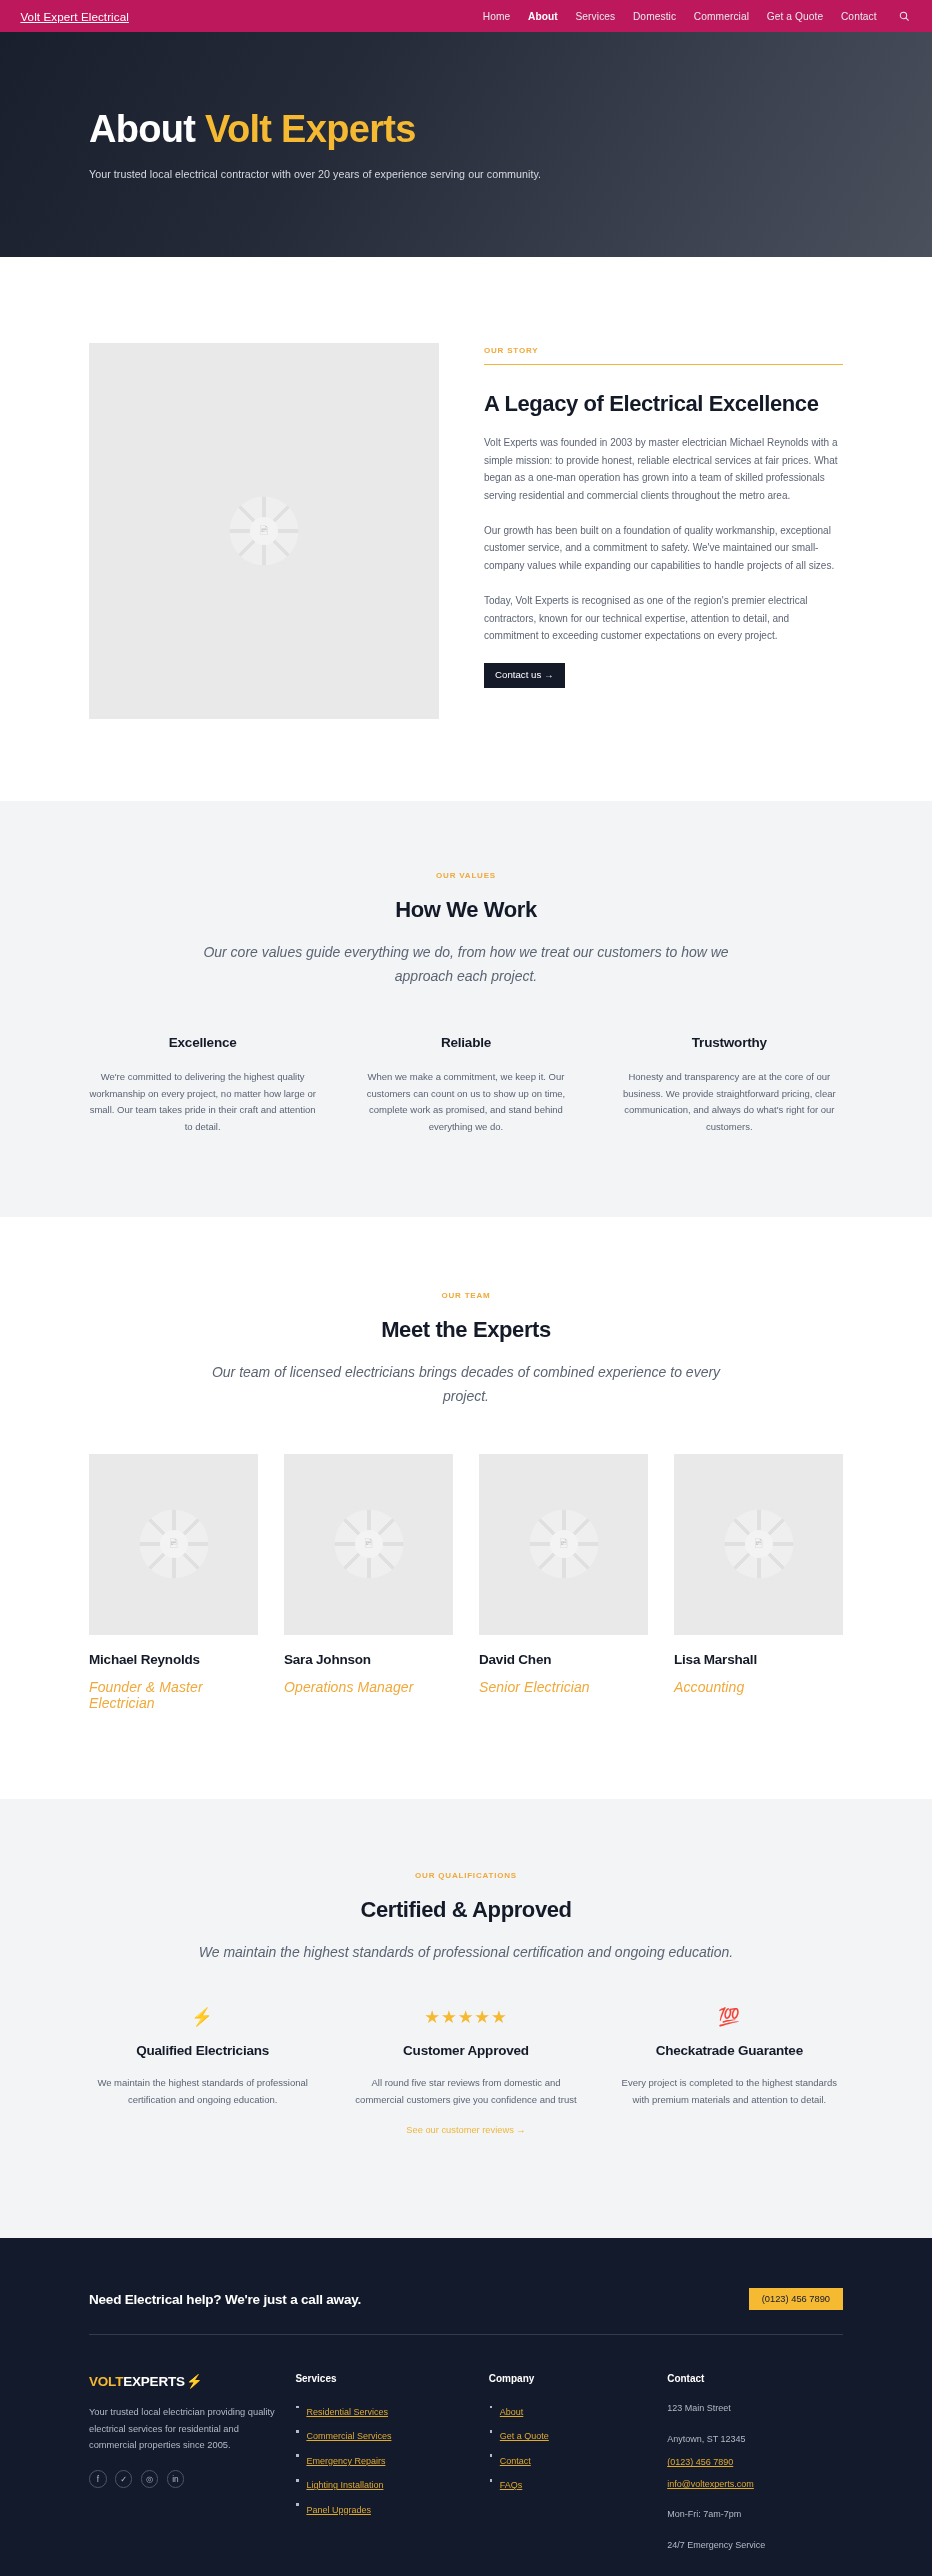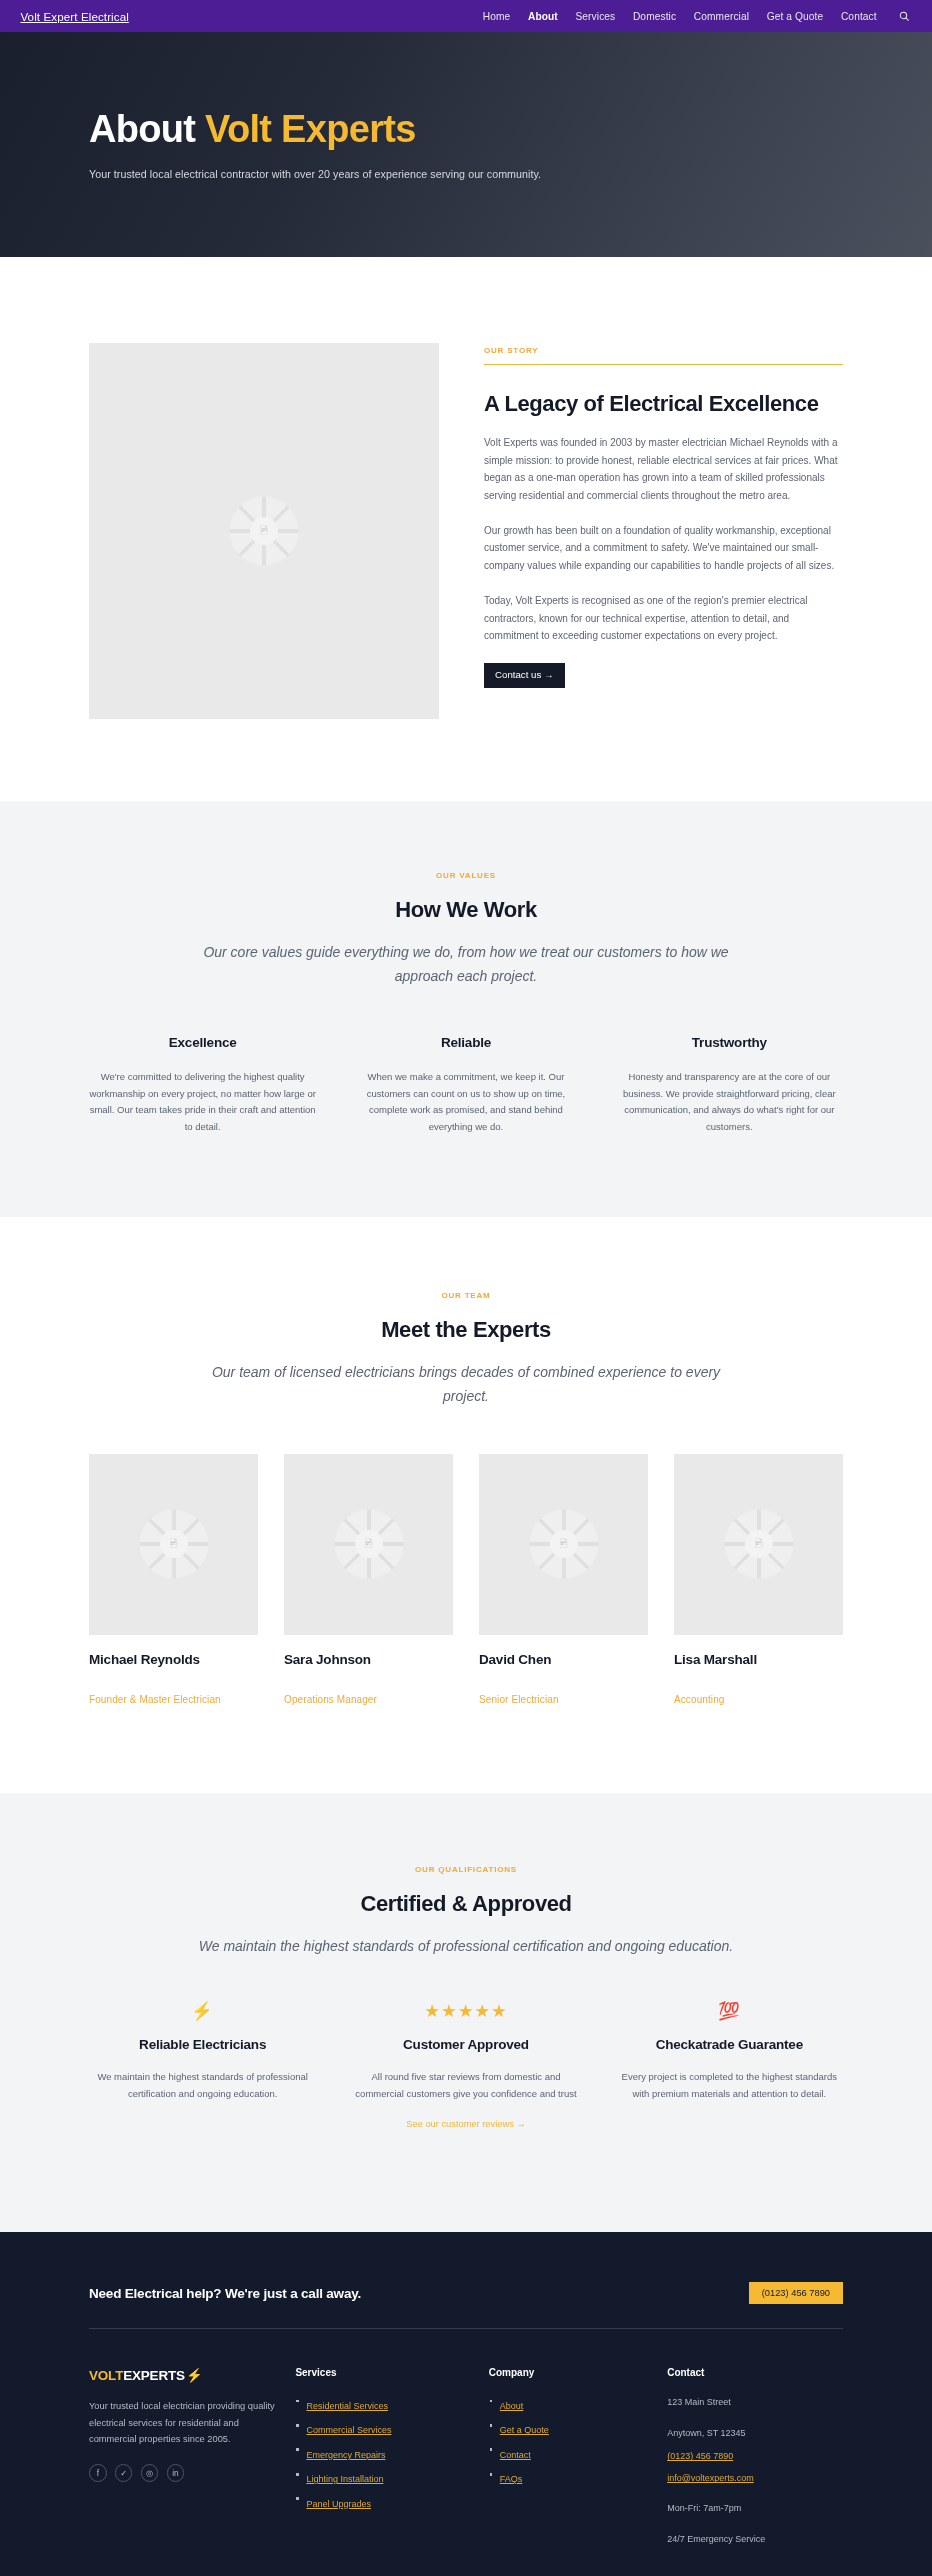--- a/index.html
+++ b/index.html
@@ -8,21 +8,21 @@
     width: 932px;
     background: #ffffff;
     font-family: "Liberation Sans", sans-serif;
     -webkit-font-smoothing: antialiased;
   }
   body { width: 932px; overflow-x: hidden; }
 
   
   .navbar {
     height: 32px;
-    background: #4c1d95;
+    background: #be185d;
     display: flex;
     align-items: center;
     justify-content: space-between;
     padding: 0 22px 0 20.4px;
     text-align: center;
   }
   .brand {
     color: #ffffff;
     font-size: 11.6px;
     letter-spacing: 0.1px;
@@ -212,24 +212,25 @@
   }
   .team-photo { width: 100%; height: 181px; }
   .team-name {
     margin-top: 17.6px;
     font-size: 13.5px;
     font-weight: bold;
     color: #141a28;
     letter-spacing: -0.2px;
   }
   .team-role {
-    margin-top: 27px;
-    font-size: 10px;
+    margin-top: 12px;
+    font-size: 14px;
     color: #f0a93a;
     letter-spacing: 0.1px;
+    font-style: italic;
   }
 
   
   .quals { padding-top: 72px; padding-bottom: 102px; }
   .quals-grid {
     margin-top: 45px;
     display: grid;
     grid-template-columns: repeat(3, 1fr);
     gap: 0 36px;
     text-align: center;
@@ -510,21 +511,21 @@
   <div class="bg-grey section">
     <div class="section-inner quals">
       <div class="center-head">
         <span class="eyebrow">OUR QUALIFICATIONS</span>
         <h2>Certified &amp; Approved</h2>
         <p class="lede">We maintain the highest standards of professional certification and ongoing education.</p>
       </div>
       <div class="quals-grid">
         <div>
           <div class="qual-icon">⚡</div>
-          <div class="qual-title">Reliable Electricians</div>
+          <div class="qual-title">Qualified Electricians</div>
           <div class="qual-text">We maintain the highest standards of professional certification and ongoing education.</div>
         </div>
         <div>
           <div class="qual-icon qual-stars">★★★★★</div>
           <div class="qual-title">Customer Approved</div>
           <div class="qual-text">All round five star reviews from domestic and commercial customers give you confidence and trust</div>
           <a class="qual-link" href="#">See our customer reviews →</a>
         </div>
         <div>
           <div class="qual-icon">💯</div>

